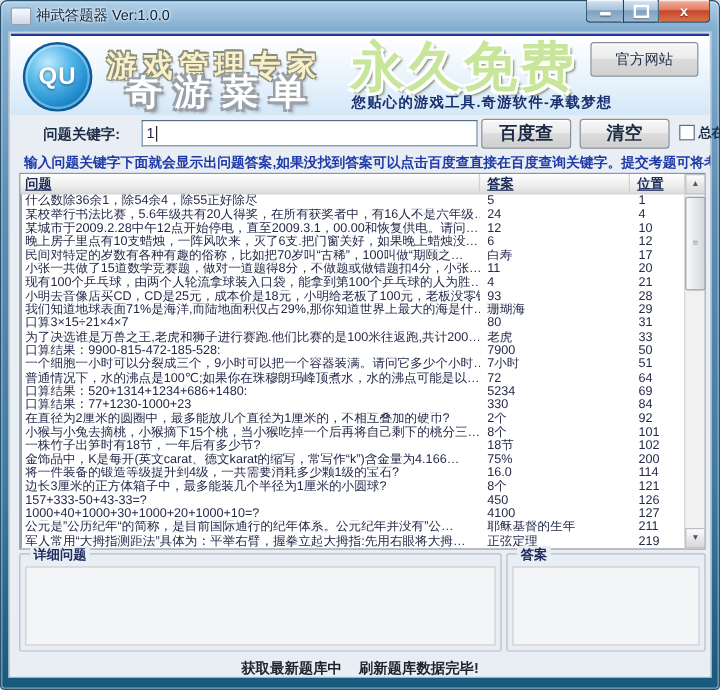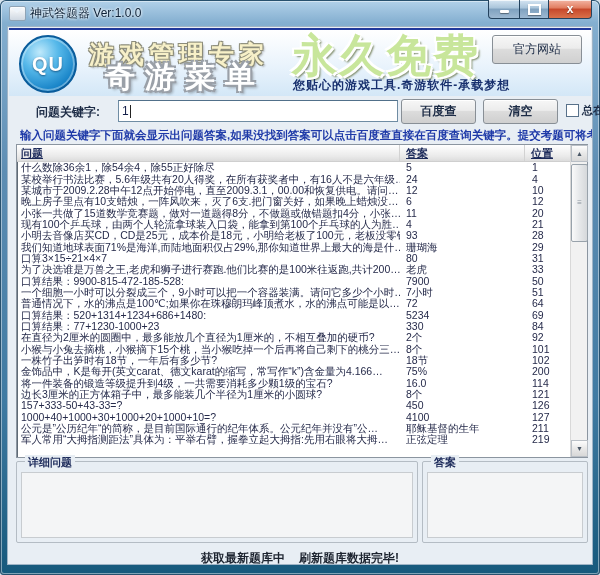--- a/index.html
+++ b/index.html
@@ -41,21 +41,21 @@
     background:linear-gradient(#f7f7f7,#ececec 45%,#dcdcdc 50%,#d0d0d0);font-size:12px;color:#1d2c46;
     display:flex;align-items:center;justify-content:center;box-shadow:inset 0 1px 0 #fff;}
   .btn-site{top:5px;}  .btn-submit{top:36px;}
   
   .kwrow{position:absolute;left:0;top:70px;right:0;height:28px;margin-left:15px;}
   .kw-label{position:absolute;left:13px;top:7px;font-size:12px;font-weight:bold;color:#1d2c46;}
   .kw-input{position:absolute;left:95px;top:3px;width:272px;height:20px;border:1px solid #6f8ca3;border-top-color:#51708a;
     background:#fff;font-size:12px;color:#15204a;padding:0 3px;display:flex;align-items:center;}
   .kw-caret{display:inline-block;width:1px;height:13px;background:#222;margin-left:1px;}
   .small-btn{position:absolute;top:2px;width:73px;height:23px;border:1px solid #888f96;border-radius:3px;
-    background:linear-gradient(#f7f7f7,#ececec 45%,#dcdcdc 50%,#cfcfcf);font-size:12px;font-weight:bold;color:#1d2c46;
+    background:linear-gradient(#f7f7f7,#ececec 45%,#dcdcdc 50%,#cfcfcf);font-size:15px;font-weight:bold;color:#1d2c46;
     display:flex;align-items:center;justify-content:center;box-shadow:inset 0 1px 0 #fff;}
   .btn-baidu{left:378px;} .btn-clear{left:460px;}
   .chk-wrap{position:absolute;left:543px;top:6px;display:flex;align-items:center;gap:3px;}
   .chk{width:11px;height:11px;border:1px solid #58718a;background:#fff;}
   .chk-label{font-size:11px;font-weight:bold;color:#1d2c46;white-space:nowrap;}
   
   .instruction{position:absolute;left:12px;top:101px;right:0;font-size:11.5px;font-weight:bold;color:#1f3aa8;white-space:nowrap;overflow:hidden;}
   
   .tbl{position:absolute;left:8px;top:117px;width:570px;height:312px;background:#fff;border:1px solid #8b95a0;box-shadow:inset 1px 1px 0 #5f6a75;}
   .thead{position:absolute;left:0;top:0;right:16px;height:16px;background:linear-gradient(#ffffff,#eaeaea 70%,#dcdcdc);border-bottom:1px solid #cfcfcf;display:flex;}
@@ -155,20 +155,25 @@
             <span class="c q">某城市于2009.2.28中午12点开始停电，直至2009.3.1，00.00和恢复供电。请问…</span>
             <span class="c a">12</span>
             <span class="c p">10</span>
           </div>
           <div class="trow">
             <span class="c q">晚上房子里点有10支蜡烛，一阵风吹来，灭了6支.把门窗关好，如果晚上蜡烛没…</span>
             <span class="c a">6</span>
             <span class="c p">12</span>
           </div>
           <div class="trow">
+            <span class="c q">民间对特定的岁数有各种有趣的俗称，比如把70岁叫“古稀”，100叫做“期颐之…</span>
+            <span class="c a">白寿</span>
+            <span class="c p">17</span>
+          </div>
+          <div class="trow">
             <span class="c q">小张一共做了15道数学竞赛题，做对一道题得8分，不做题或做错题扣4分，小张…</span>
             <span class="c a">11</span>
             <span class="c p">20</span>
           </div>
           <div class="trow">
             <span class="c q">现有100个乒乓球，由两个人轮流拿球装入口袋，能拿到第100个乒乓球的人为胜…</span>
             <span class="c a">4</span>
             <span class="c p">21</span>
           </div>
           <div class="trow">

